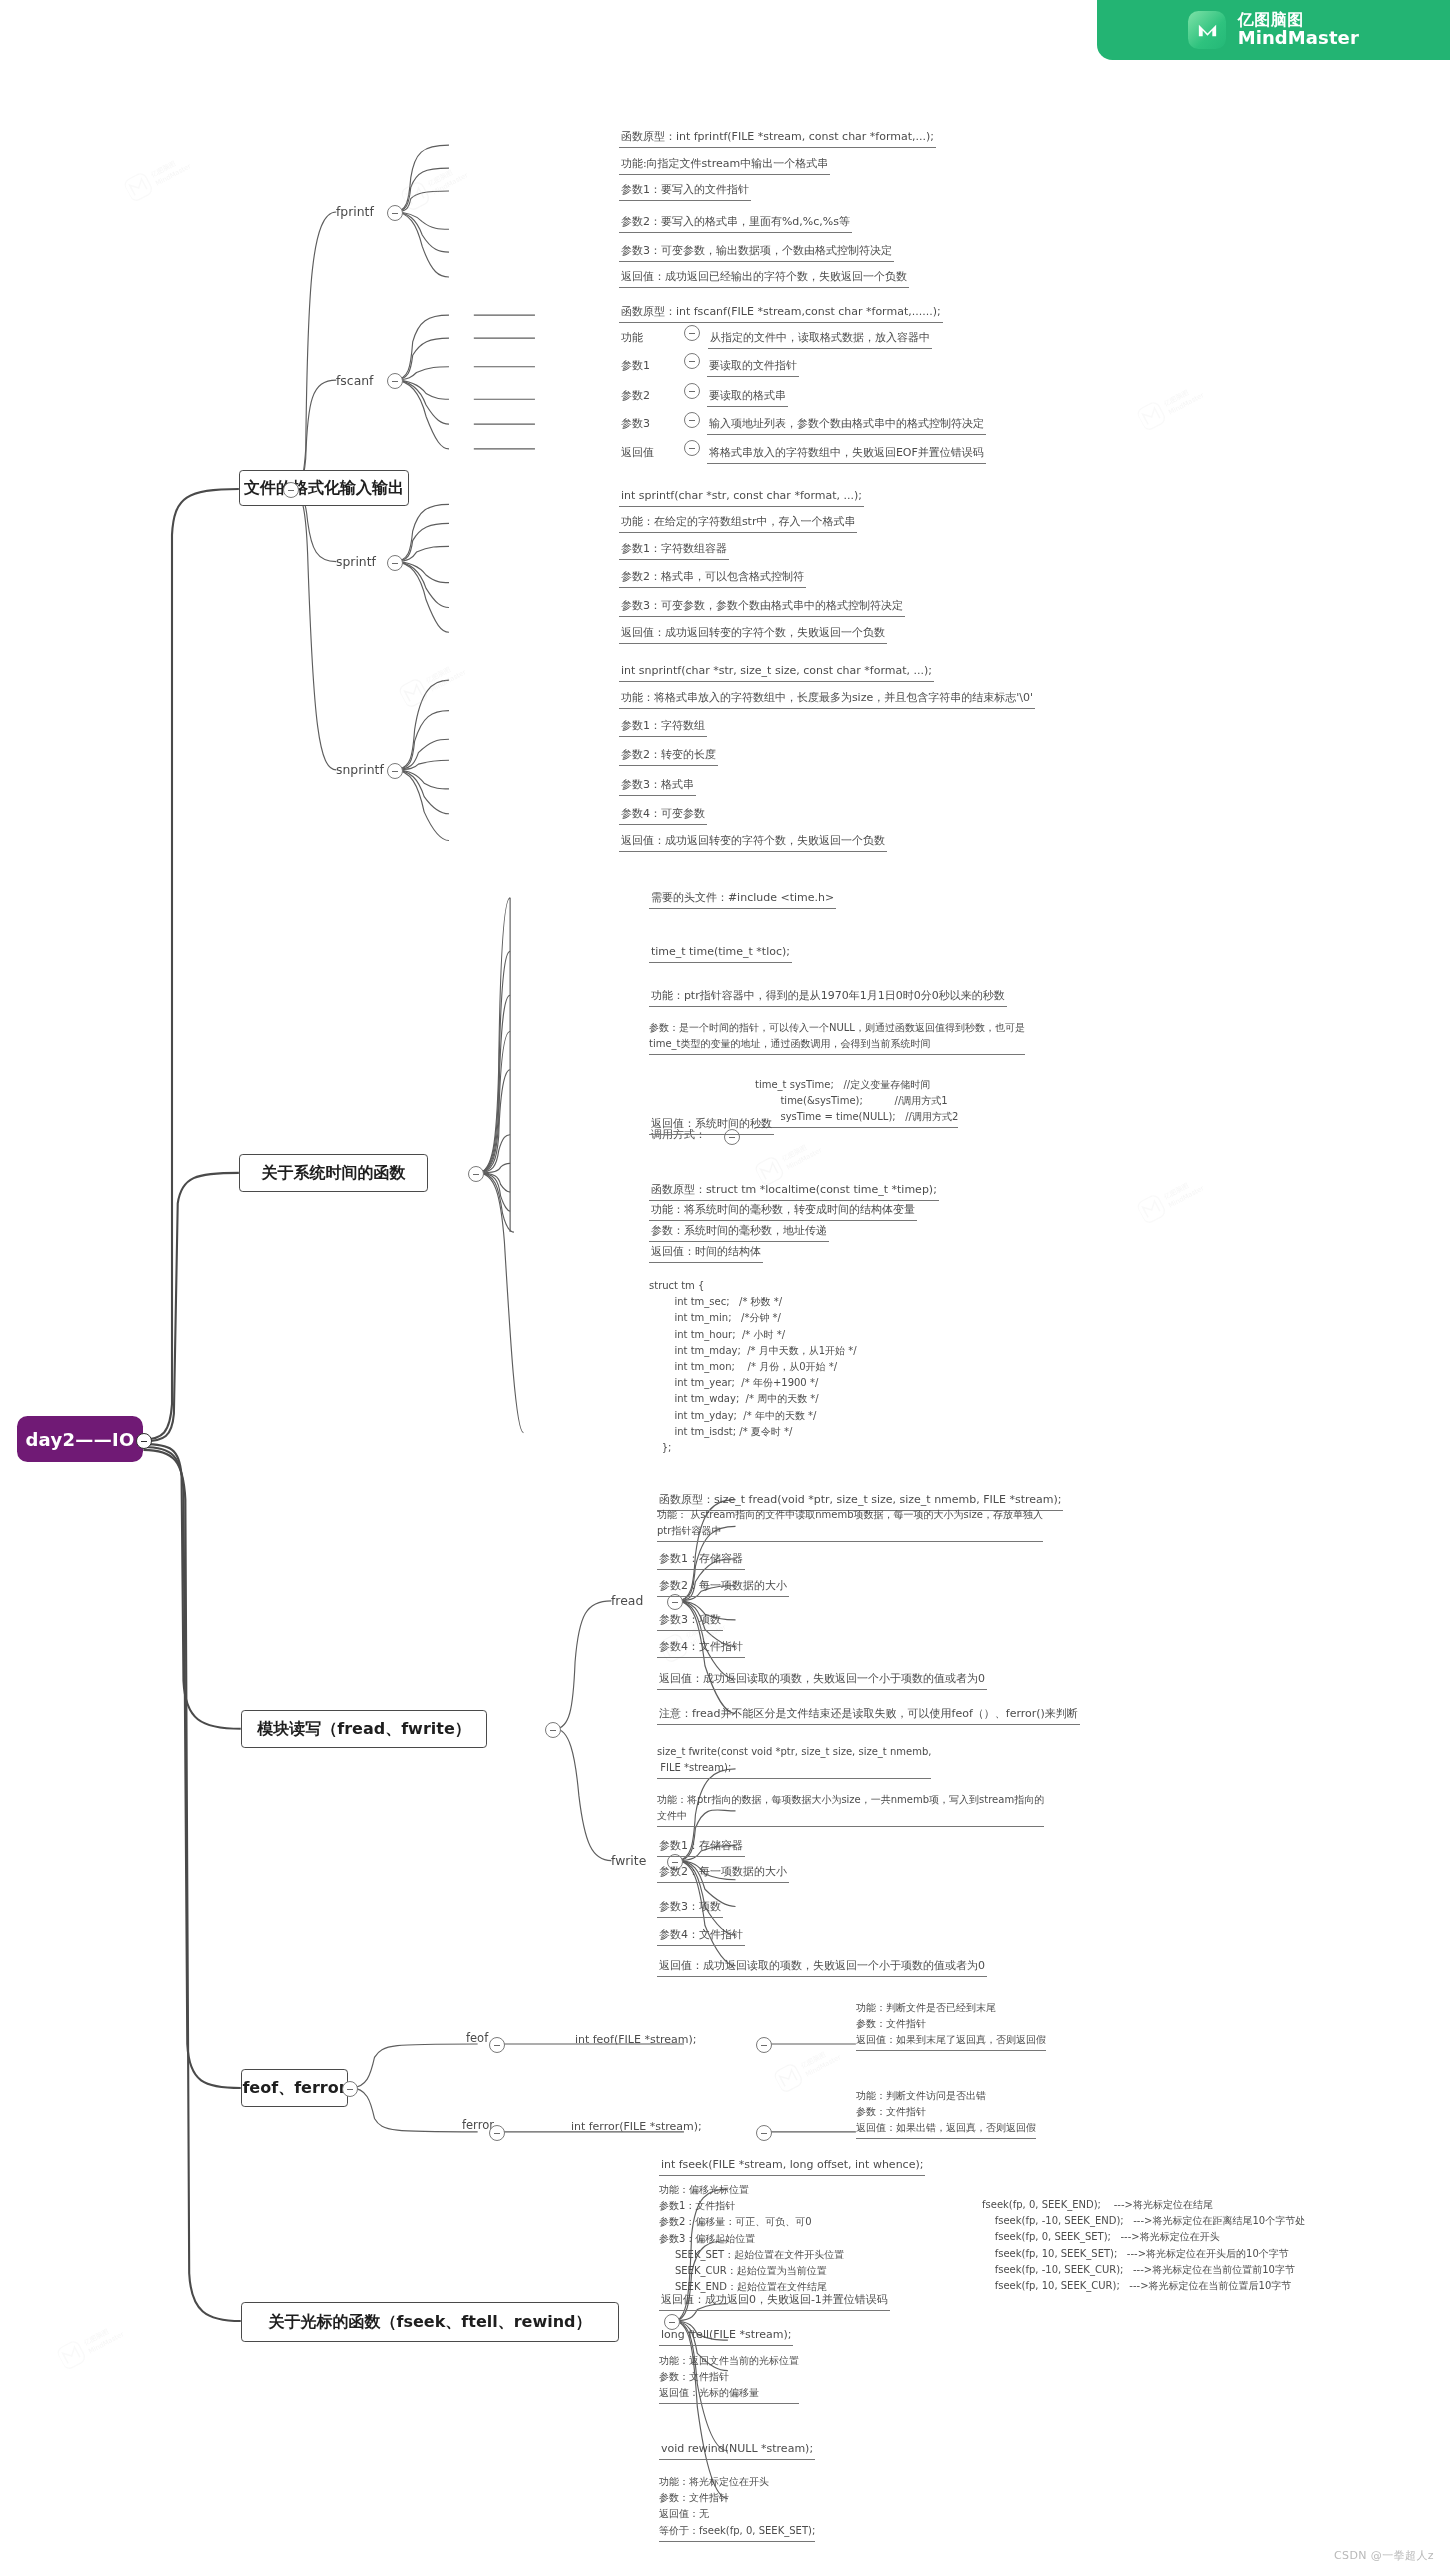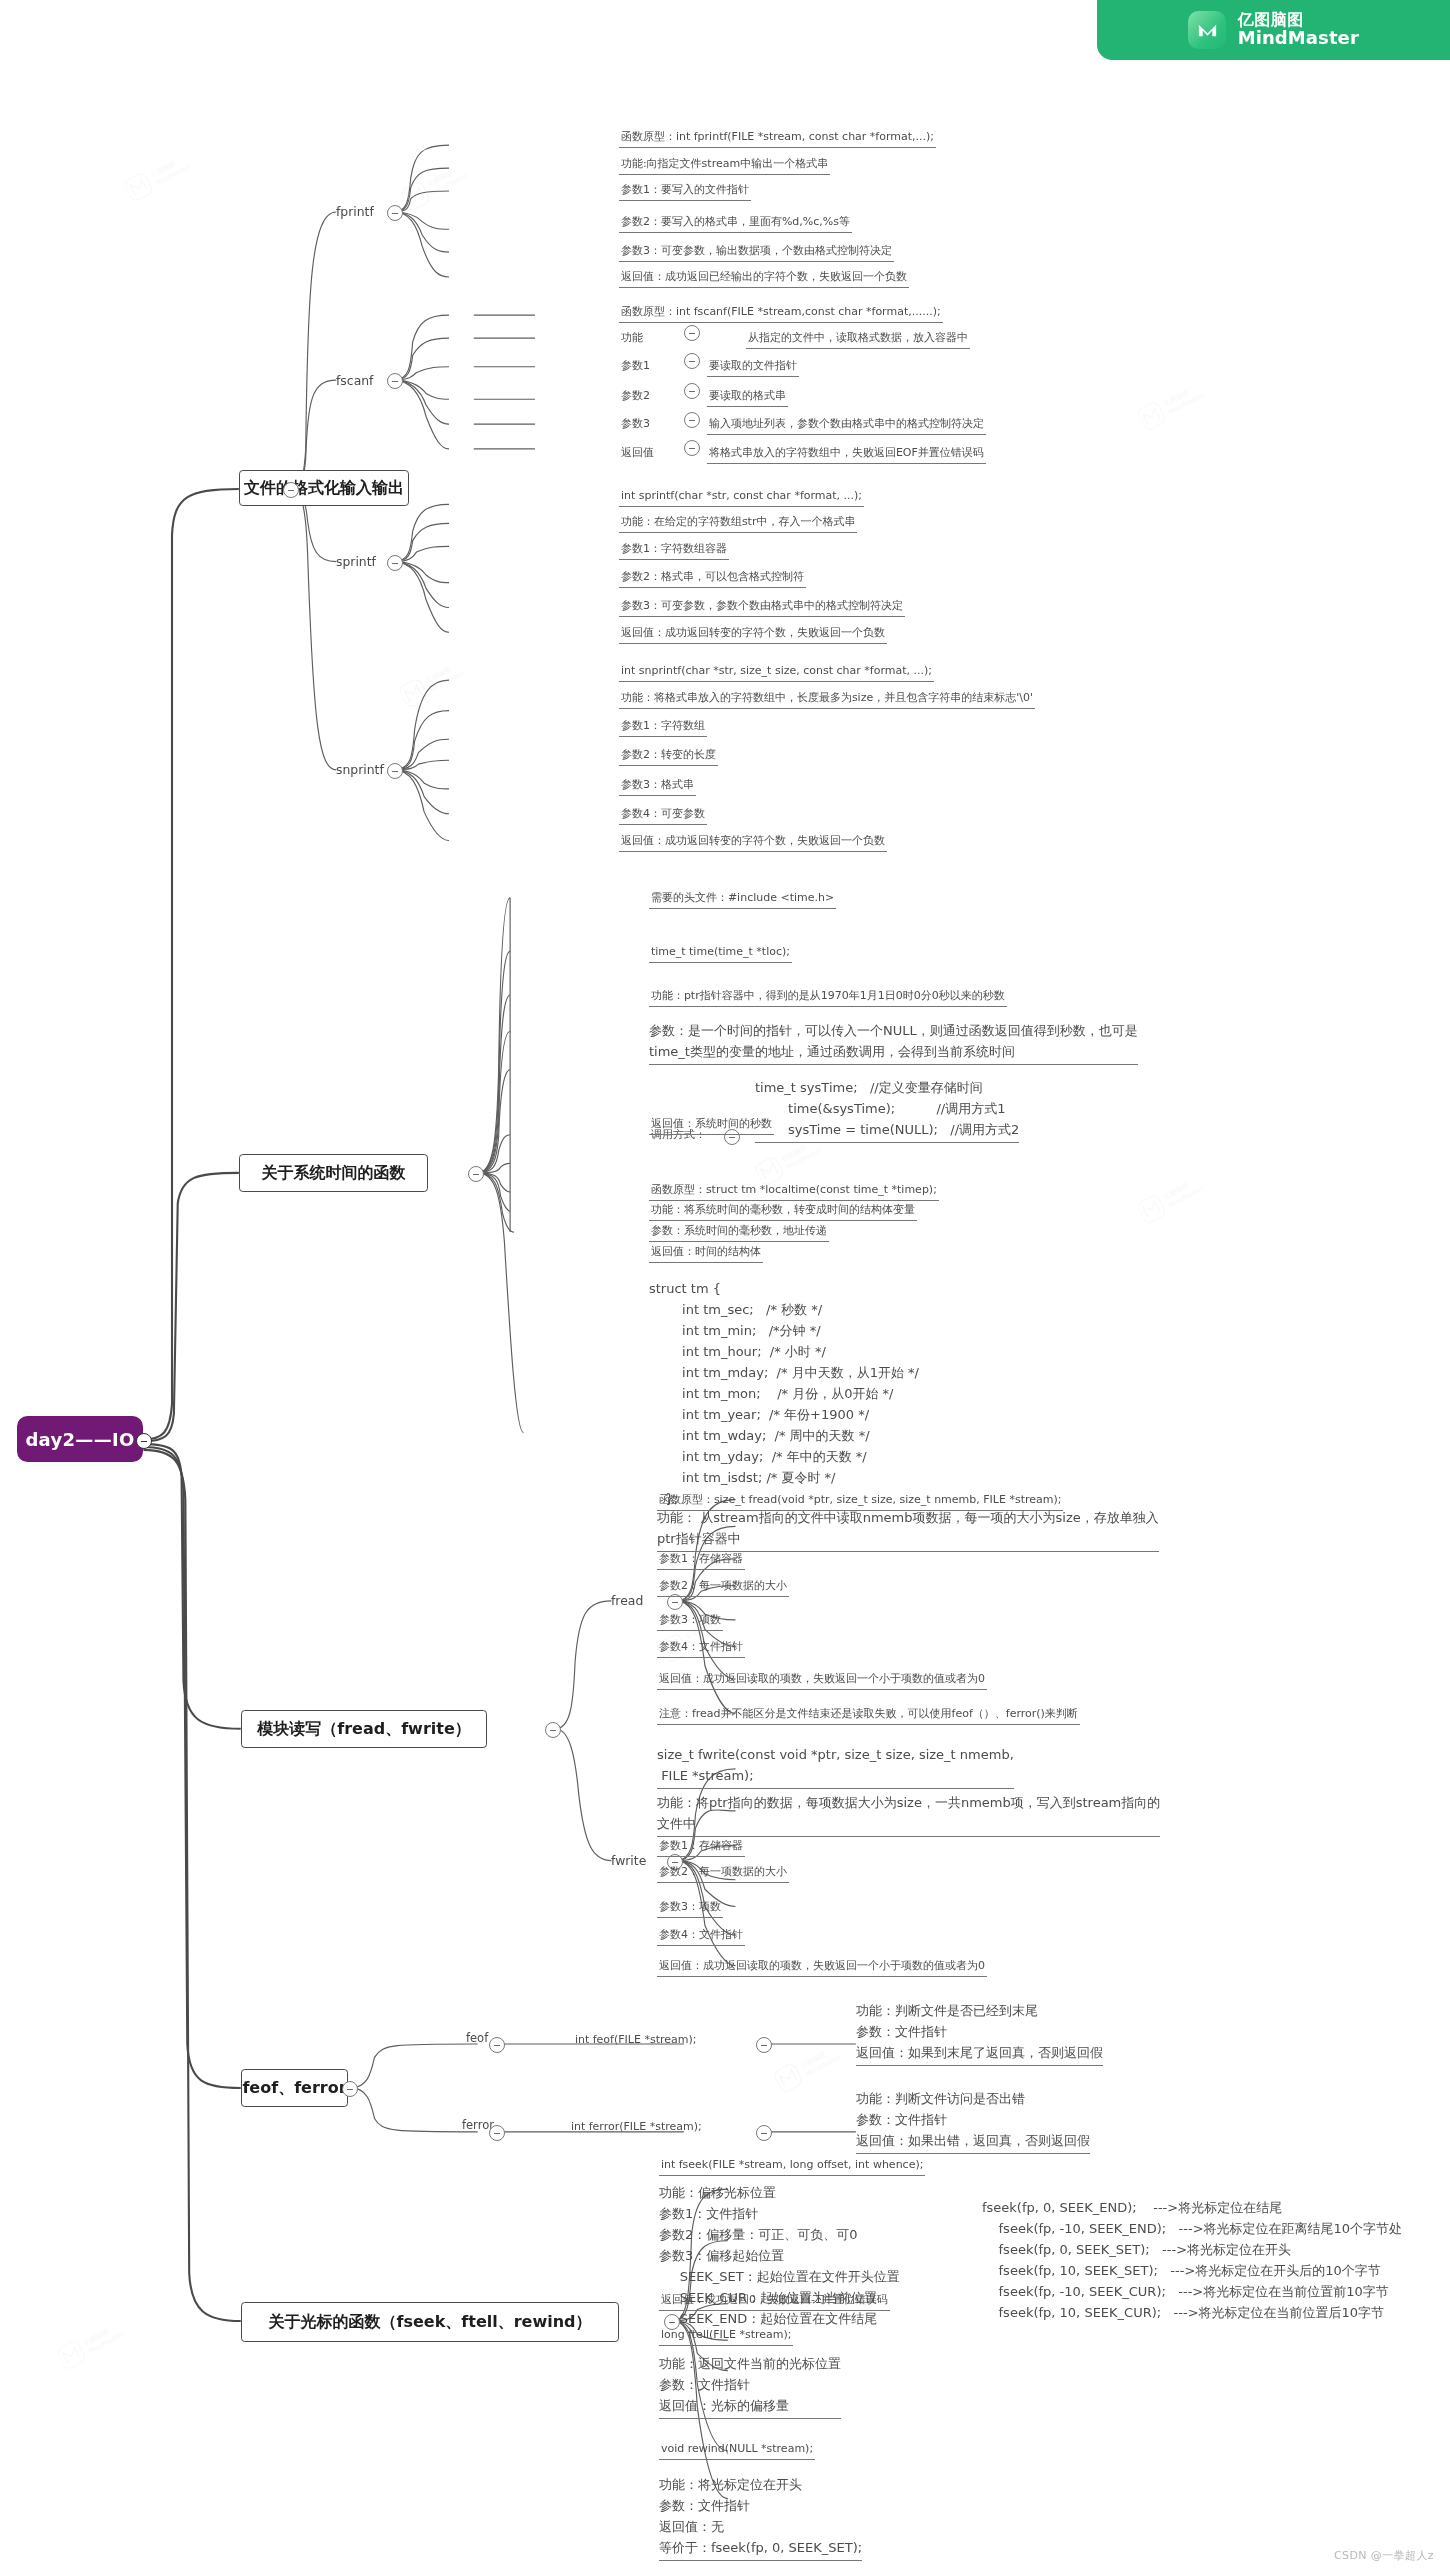--- a/index.html
+++ b/index.html
@@ -65,21 +65,21 @@
   }
 
   
   .leaf{
     position:absolute;font-size:11px;color:#4c4c4c;
     line-height:1.5;white-space:nowrap;
     border-bottom:1px solid #767676;padding:0 1.9px 1.9px 1.9px;box-sizing:border-box;
   }
   .leaf.noline{border-bottom:none;}
   .block{
-    position:absolute;font-size:13px;color:#4c4c4c;line-height:1.62;
+    position:absolute;font-size:10px;color:#4c4c4c;line-height:1.62;
     white-space:pre;border-bottom:1px solid #767676;padding-bottom:1.9px;
   }
   .block.noline{border-bottom:none;}
 
   
   .wm{
     position:absolute;opacity:.2;transform:rotate(-28deg);
     pointer-events:none;user-select:none;
   }
   .wm svg{display:block;}
@@ -291,21 +291,21 @@
 <div class="leaf" style="left:619px;top:214px;">参数2：要写入的格式串，里面有%d,%c,%s等</div>
 <div class="leaf" style="left:619px;top:243px;">参数3：可变参数，输出数据项，个数由格式控制符决定</div>
 <div class="leaf" style="left:619px;top:269px;">返回值：成功返回已经输出的字符个数，失败返回一个负数</div>
 
 <div class="l2" style="left:336px;top:373px;">
   <span>fscanf</span></div>
 <div class="collapse" style="left:387px;top:373px;"></div>
 
 <div class="leaf" style="left:619px;top:304px;">函数原型：int fscanf(FILE *stream,const char *format,......);</div>
 <div class="leaf noline" style="left:619px;top:330px;">功能</div>
-<div class="leaf" style="left:746px;top:330px;">从指定的文件中，读取格式数据，放入容器中</div>
+<div class="leaf" style="left:708px;top:330px;">从指定的文件中，读取格式数据，放入容器中</div>
 <div class="leaf noline" style="left:619px;top:358px;">参数1</div>
 <div class="leaf" style="left:707px;top:358px;">要读取的文件指针</div>
 <div class="leaf noline" style="left:619px;top:388px;">参数2</div>
 <div class="leaf" style="left:707px;top:388px;">要读取的格式串</div>
 <div class="leaf noline" style="left:619px;top:416px;">参数3</div>
 <div class="leaf" style="left:707px;top:416px;">输入项地址列表，参数个数由格式串中的格式控制符决定</div>
 <div class="leaf noline" style="left:619px;top:445px;">返回值</div>
 <div class="leaf" style="left:707px;top:445px;">将格式串放入的字符数组中，失败返回EOF并置位错误码</div>
 <div class="collapse" style="left:684px;top:325px;"></div>
 <div class="collapse" style="left:684px;top:353px;"></div>

